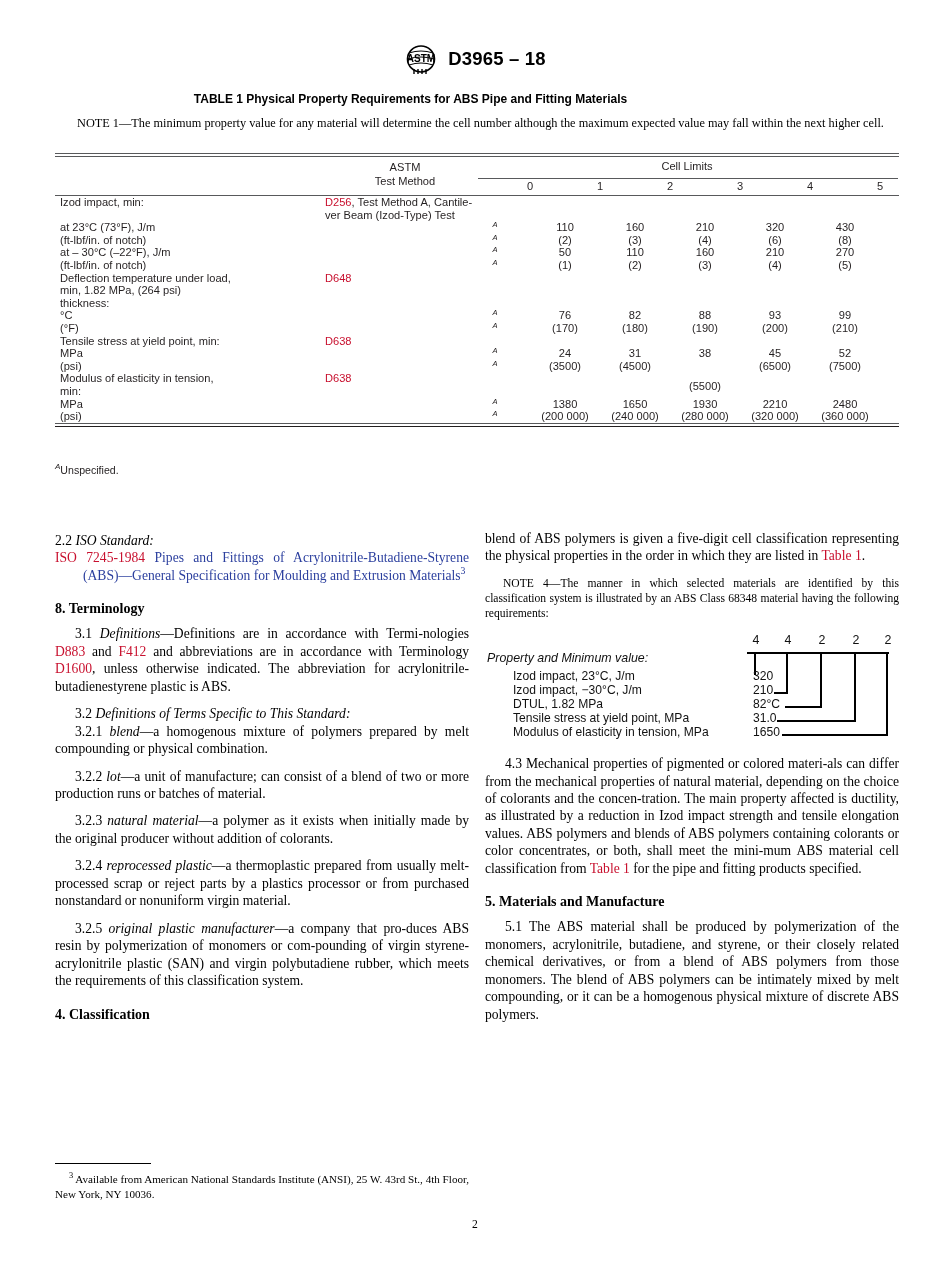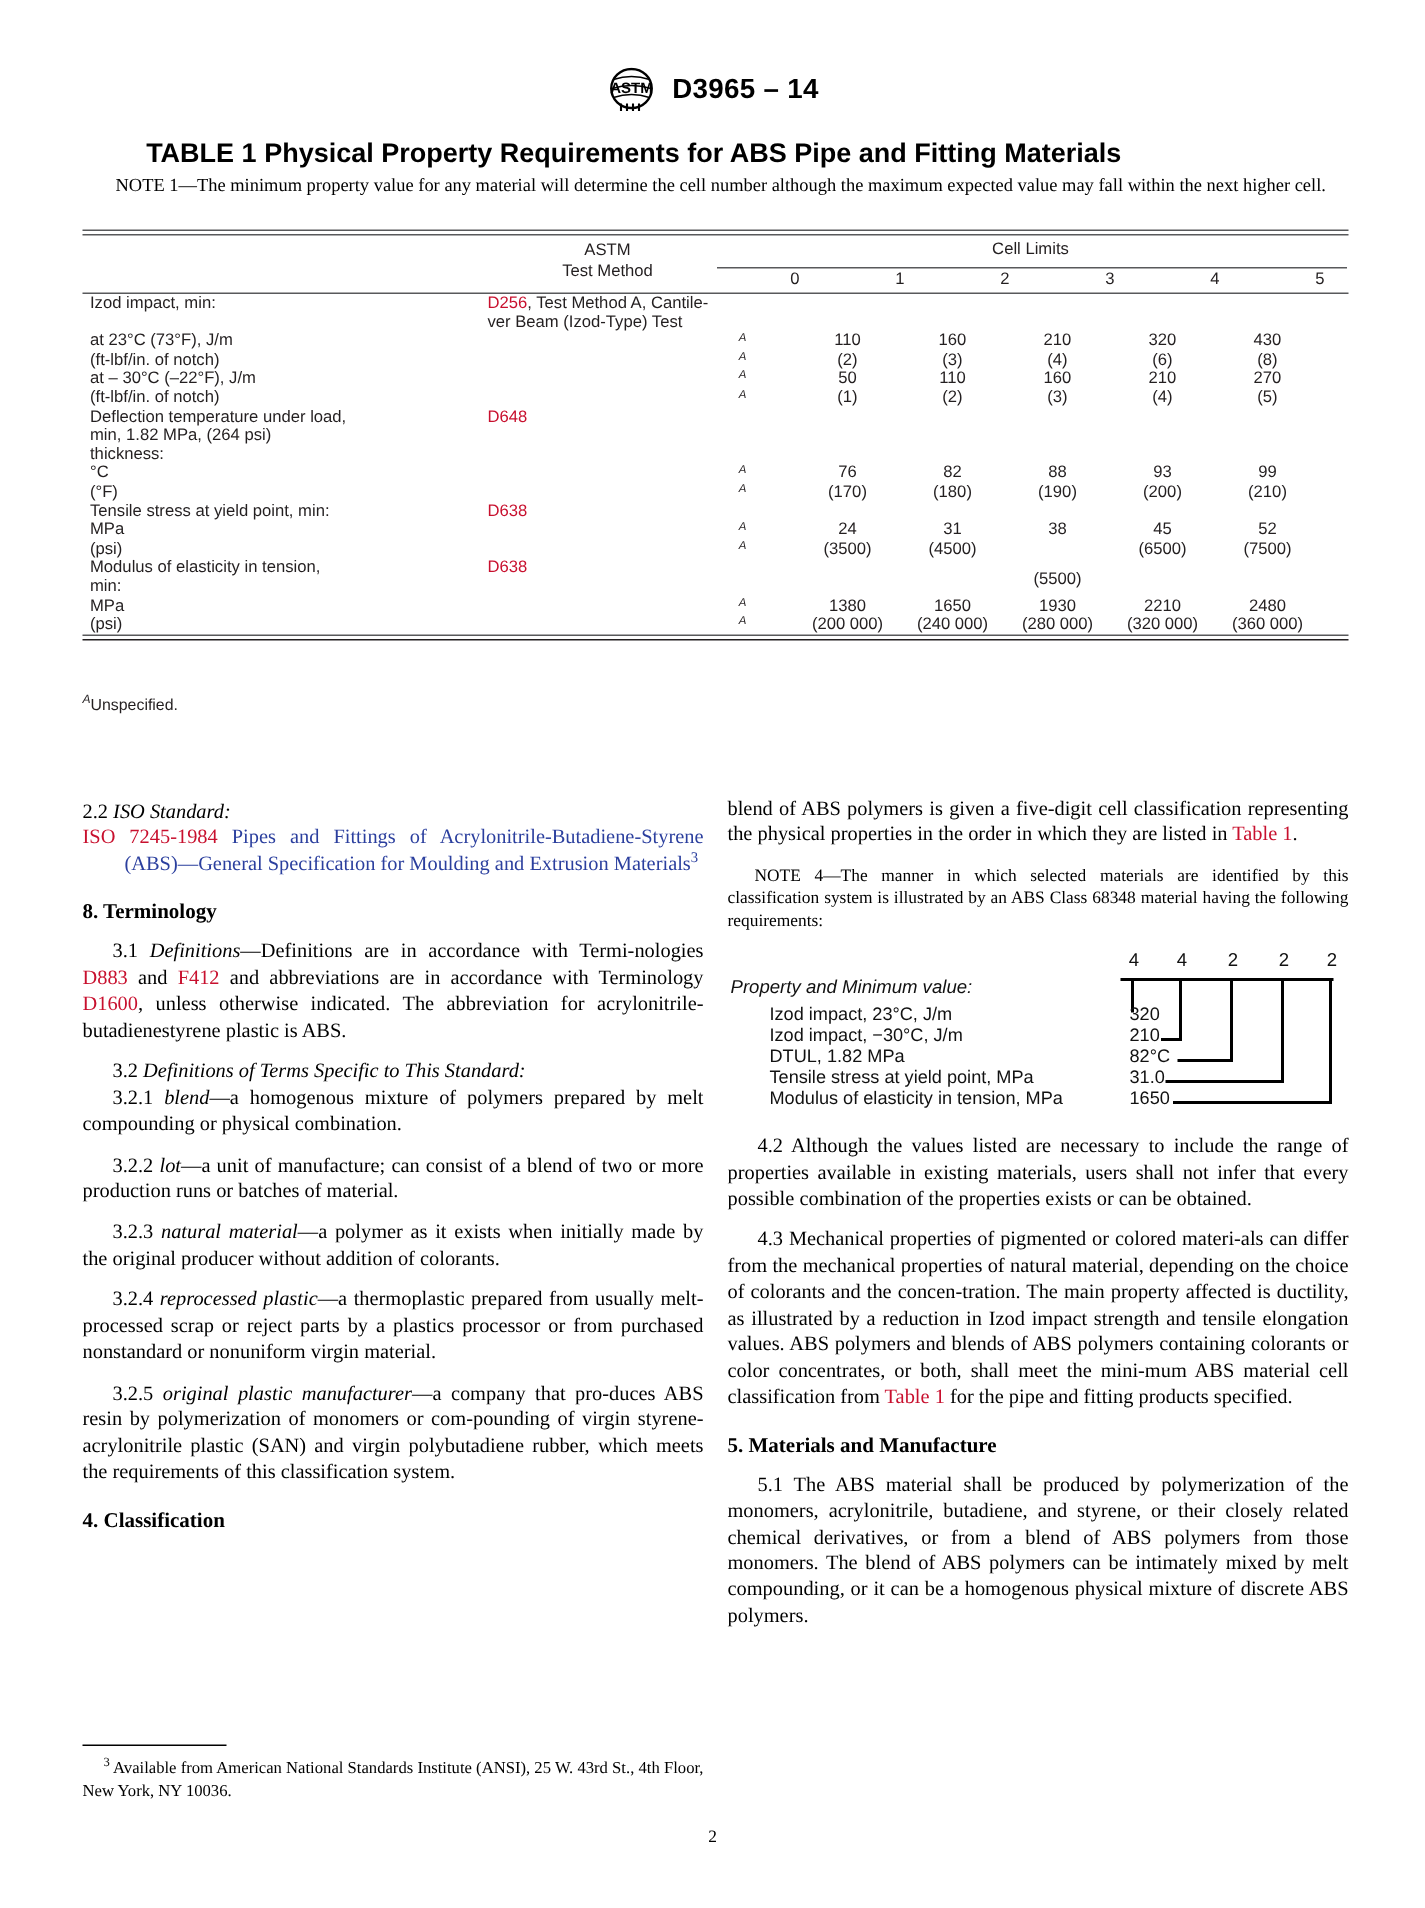--- a/index.html
+++ b/index.html
@@ -39,25 +39,25 @@
     font-family: "Liberation Sans", sans-serif;
     font-size: 18.5px;
     font-weight: bold;
     letter-spacing: .2px;
   }
 
   
   .table-title {
     position: absolute;
     top: 92px;
-    left: 16px;
+    left: 4px;
     width: 813px;
     text-align: center;
     font-family: "Liberation Sans", sans-serif;
-    font-size: 18px;
+    font-size: 12px;
     font-weight: bold;
   }
   .note1 {
     position: absolute;
     top: 115px;
     left: 55px;
     width: 843px;
     font-size: 12.3px;
     line-height: 1.33;
     text-align: justify;
@@ -212,21 +212,21 @@
   <span class="astm-logo">
     <svg width="34" height="30" viewBox="0 0 34 30">
       <ellipse cx="17" cy="14" rx="13.5" ry="13" fill="none" stroke="#000" stroke-width="1.6"></ellipse>
       <path d="M5 8 Q17 4 29 8" fill="none" stroke="#000" stroke-width="1"></path>
       <path d="M4 14 Q17 10 30 14" fill="none" stroke="#000" stroke-width="1"></path>
       <path d="M5 20 Q17 16 29 20" fill="none" stroke="#000" stroke-width="1"></path>
       <text x="17" y="17" font-family="Liberation Sans, sans-serif" font-size="10" font-weight="bold" text-anchor="middle" fill="#000">ASTM</text>
       <path d="M10 24 L10 29 M14 24 L14 29 M18 24 L18 29 M22 24 L22 29" stroke="#000" stroke-width="1.4"></path>
     </svg>
   </span>
-  <span class="designation">D3965 – 14</span>
+  <span class="designation">D3965 – 18</span>
 </div>
 
 <div class="table-title">TABLE 1 Physical Property Requirements for ABS Pipe and Fitting Materials</div>
 
 <div class="note1">
   <span class="note-lbl">NOTE 1</span><span>—The minimum property value for any material will determine the cell number although the maximum expected value may fall within the next higher cell.</span>
 </div>
 
 <div class="tbl-wrap">
   <div class="rule-dbl-top"></div>
@@ -470,23 +470,20 @@
       <div class="cf-prop" style="top: 64px;">DTUL, 1.82 MPa</div>
       <div class="cf-prop" style="top: 78px;">Tensile stress at yield point, MPa</div>
       <div class="cf-prop" style="top: 92px;">Modulus of elasticity in tension, MPa</div>
       <div class="cf-val" style="top: 36px;">320</div>
       <div class="cf-val" style="top: 50px;">210</div>
       <div class="cf-val" style="top: 64px;">82°C</div>
       <div class="cf-val" style="top: 78px;">31.0</div>
       <div class="cf-val" style="top: 92px;">1650</div>
     </div>
 
-  <div class="para gap">
-    <span>4.2</span><span> Although the values listed are necessary to include the range of properties available in existing materials, users shall not infer that every possible combination of the properties exists or can be obtained.</span>
-  </div>
 
   <div class="para gap">
     <span>4.3</span><span> Mechanical properties of pigmented or colored materi-als can differ from the mechanical properties of natural material, depending on the choice of colorants and the concen-tration. The main property affected is ductility, as illustrated by a reduction in Izod impact strength and tensile elongation values. ABS polymers and blends of ABS polymers containing colorants or color concentrates, or both, shall meet the mini-mum ABS material cell classification from </span><span class="red">Table 1</span><span> for the pipe and fitting products specified.</span>
   </div>
 
   <div class="head">5.  Materials and Manufacture</div>
 
   <div class="para">
     <span>5.1</span><span> The ABS material shall be produced by polymerization of the monomers, acrylonitrile, butadiene, and styrene, or their closely related chemical derivatives, or from a blend of ABS polymers from those monomers. The blend of ABS polymers can be intimately mixed by melt compounding, or it can be a homogenous physical mixture of discrete ABS polymers.</span>
   </div>

